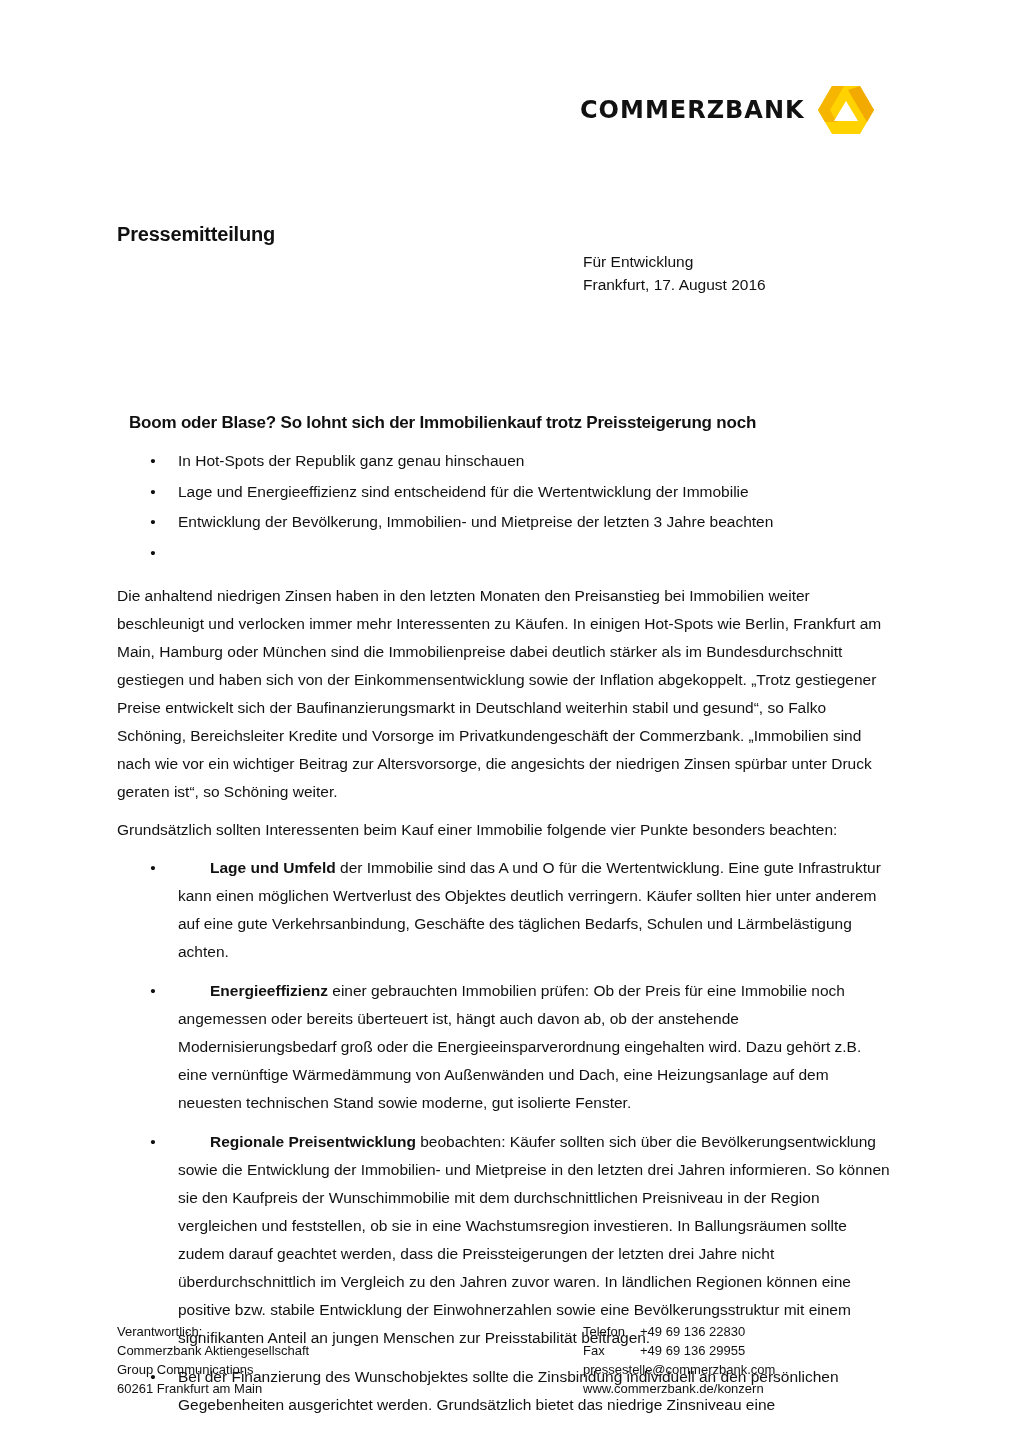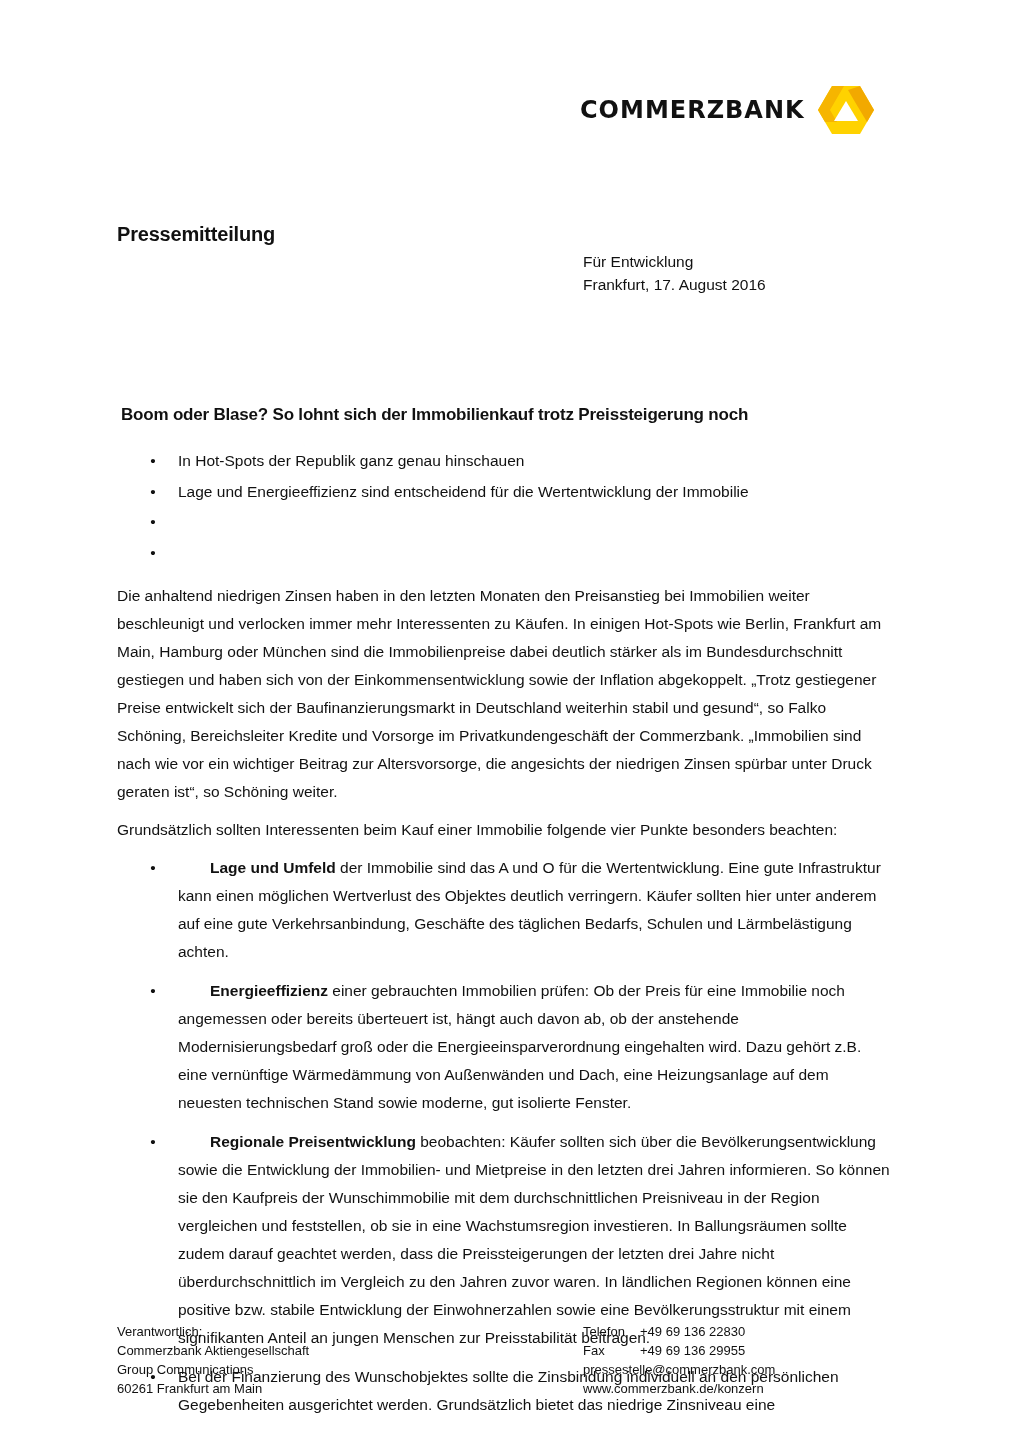--- a/index.html
+++ b/index.html
@@ -18,21 +18,21 @@
     .logo-mark { margin-left: 12px; width: 58px; height: 52px; }
     .title {
       position: absolute; left: 117px; top: 223px; margin: 0;
       font-size: 20px; font-weight: bold; letter-spacing: -0.2px; text-align: center;
     }
     .meta {
       position: absolute; left: 583px; top: 250px;
       font-size: 15.5px; line-height: 23px;
     }
     .headline {
-      position: absolute; left: 117px; top: 401px; margin: 4px;
+      position: absolute; left: 117px; top: 401px; margin: 12px;
       font-size: 17px; font-weight: bold; letter-spacing: -0.2px;
     }
     .summary {
       position: absolute; left: 117px; top: 450px; width: 760px;
       margin: 0; padding: 0; list-style: none;
       font-size: 15.5px;
     }
     .summary li {
       position: relative; padding-left: 61px; height: 30.5px; line-height: 22px;
     }
@@ -74,21 +74,21 @@
 <div class="meta">
   <div>Für Entwicklung</div>
   <div>Frankfurt, 17. August 2016</div>
 </div>
 
 <h2 class="headline">Boom oder Blase? So lohnt sich der Immobilienkauf trotz Preissteigerung noch</h2>
 
 <ul class="summary">
   <li><span class="bullet">•</span><span>In Hot-Spots der Republik ganz genau hinschauen</span></li>
   <li><span class="bullet">•</span><span>Lage und Energieeffizienz sind entscheidend für die Wertentwicklung der Immobilie</span></li>
-  <li><span class="bullet">•</span></li>
+  <li><span class="bullet">•</span><span>Entwicklung der Bevölkerung, Immobilien- und Mietpreise der letzten 3 Jahre beachten</span></li>
   <li><span class="bullet">•</span></li>
 </ul>
 
 <div class="body">
   <p>Die anhaltend niedrigen Zinsen haben in den letzten Monaten den Preisanstieg bei Immobilien weiter beschleunigt und verlocken immer mehr Interessenten zu Käufen. In einigen Hot-Spots wie Berlin, Frankfurt am Main, Hamburg oder München sind die Immobilienpreise dabei deutlich stärker als im Bundesdurchschnitt gestiegen und haben sich von der Einkommensentwicklung sowie der Inflation abgekoppelt. „Trotz gestiegener Preise entwickelt sich der Baufinanzierungsmarkt in Deutschland weiterhin stabil und gesund“, so Falko Schöning, Bereichsleiter Kredite und Vorsorge im Privatkundengeschäft der Commerzbank. „Immobilien sind nach wie vor ein wichtiger Beitrag zur Altersvorsorge, die angesichts der niedrigen Zinsen spürbar unter Druck geraten ist“, so Schöning weiter.</p>
   <p>Grundsätzlich sollten Interessenten beim Kauf einer Immobilie folgende vier Punkte besonders beachten:</p>
   <ul class="points">
     <li><span class="bullet">•</span><b>Lage und Umfeld</b><span> der Immobilie sind das A und O für die Wertentwicklung. Eine gute Infrastruktur kann einen möglichen Wertverlust des Objektes deutlich verringern. Käufer sollten hier unter anderem auf eine gute Verkehrsanbindung, Geschäfte des täglichen Bedarfs, Schulen und Lärmbelästigung achten.</span></li>
     <li><span class="bullet">•</span><b>Energieeffizienz</b><span> einer gebrauchten Immobilien prüfen: Ob der Preis für eine Immobilie noch angemessen oder bereits überteuert ist, hängt auch davon ab, ob der anstehende Modernisierungsbedarf groß oder die Energieeinsparverordnung eingehalten wird. Dazu gehört z.B. eine vernünftige Wärmedämmung von Außenwänden und Dach, eine Heizungsanlage auf dem neuesten technischen Stand sowie moderne, gut isolierte Fenster.</span></li>
     <li><span class="bullet">•</span><b>Regionale Preisentwicklung</b><span> beobachten: Käufer sollten sich über die Bevölkerungsentwicklung sowie die Entwicklung der Immobilien- und Mietpreise in den letzten drei Jahren informieren. So können sie den Kaufpreis der Wunschimmobilie mit dem durchschnittlichen Preisniveau in der Region vergleichen und feststellen, ob sie in eine Wachstumsregion investieren. In Ballungsräumen sollte zudem darauf geachtet werden, dass die Preissteigerungen der letzten drei Jahre nicht überdurchschnittlich im Vergleich zu den Jahren zuvor waren. In ländlichen Regionen können eine positive bzw. stabile Entwicklung der Einwohnerzahlen sowie eine Bevölkerungsstruktur mit einem signifikanten Anteil an jungen Menschen zur Preisstabilität beitragen.</span></li>

